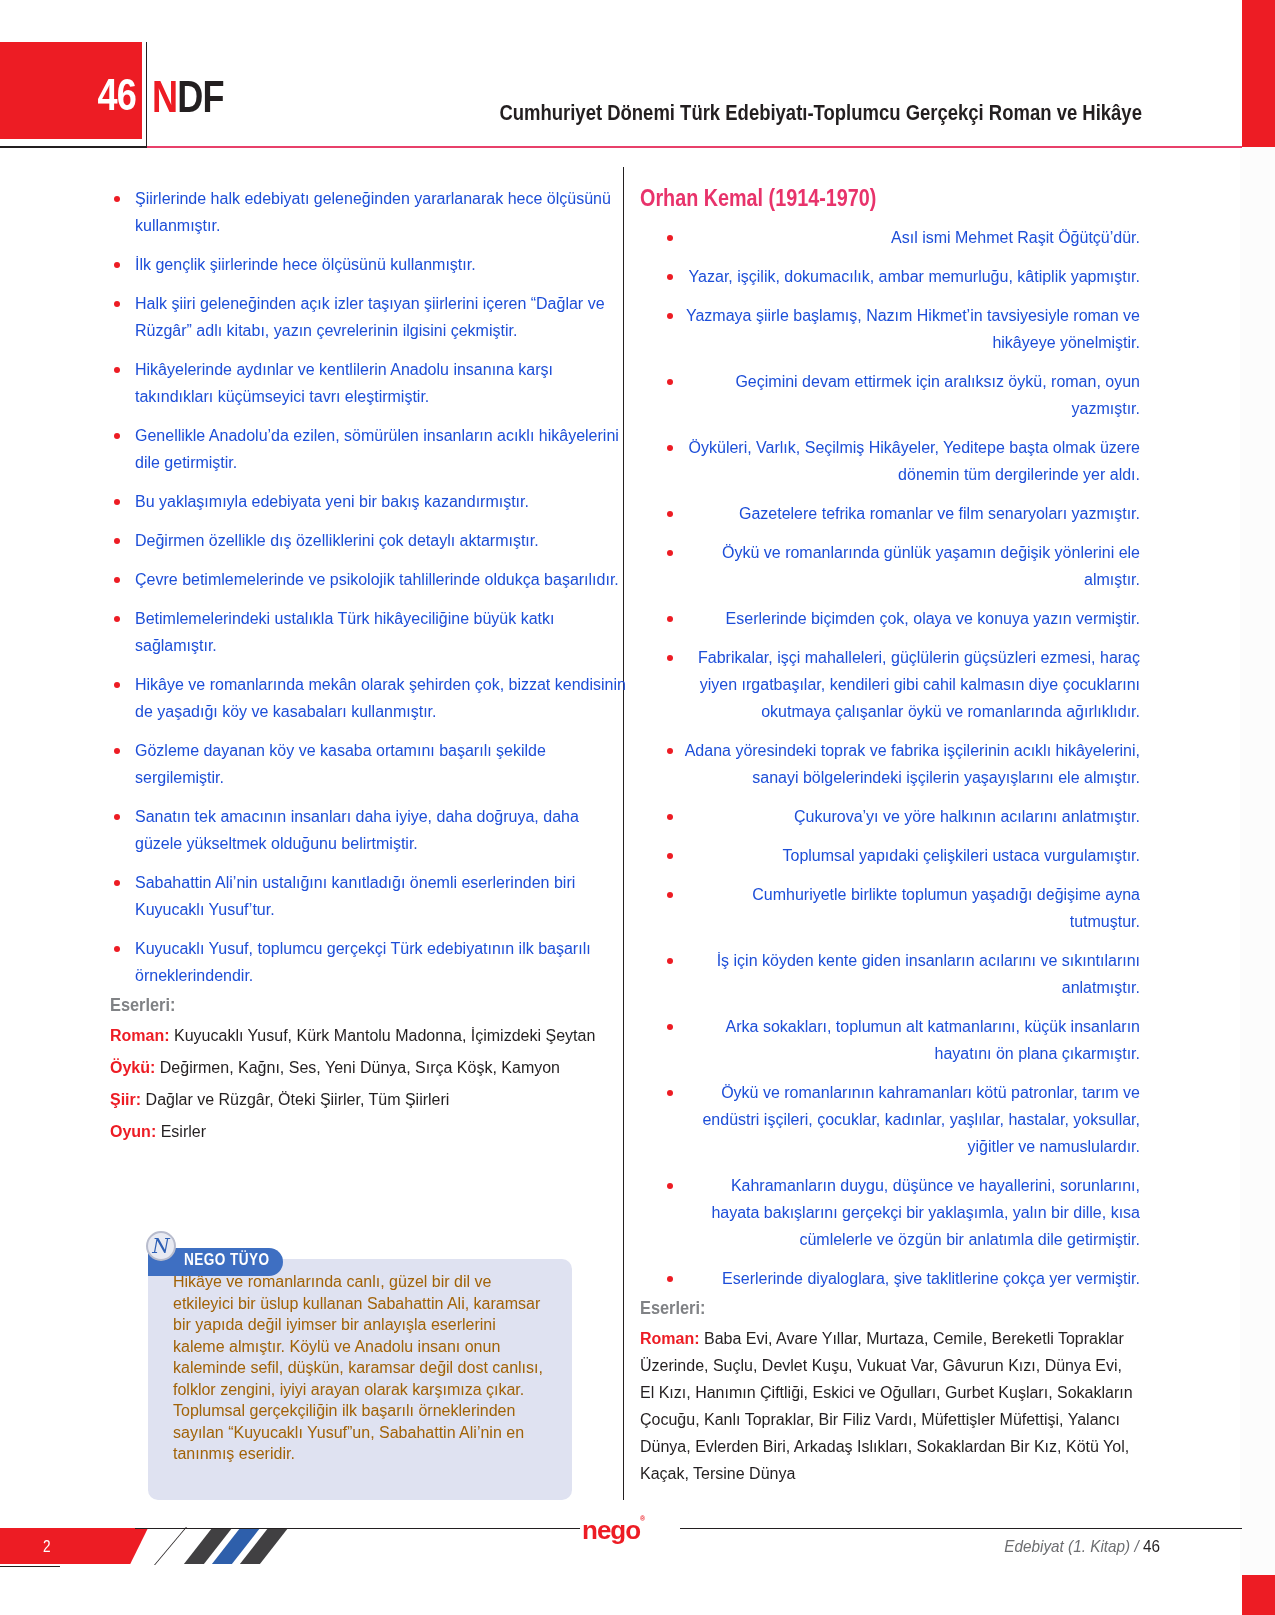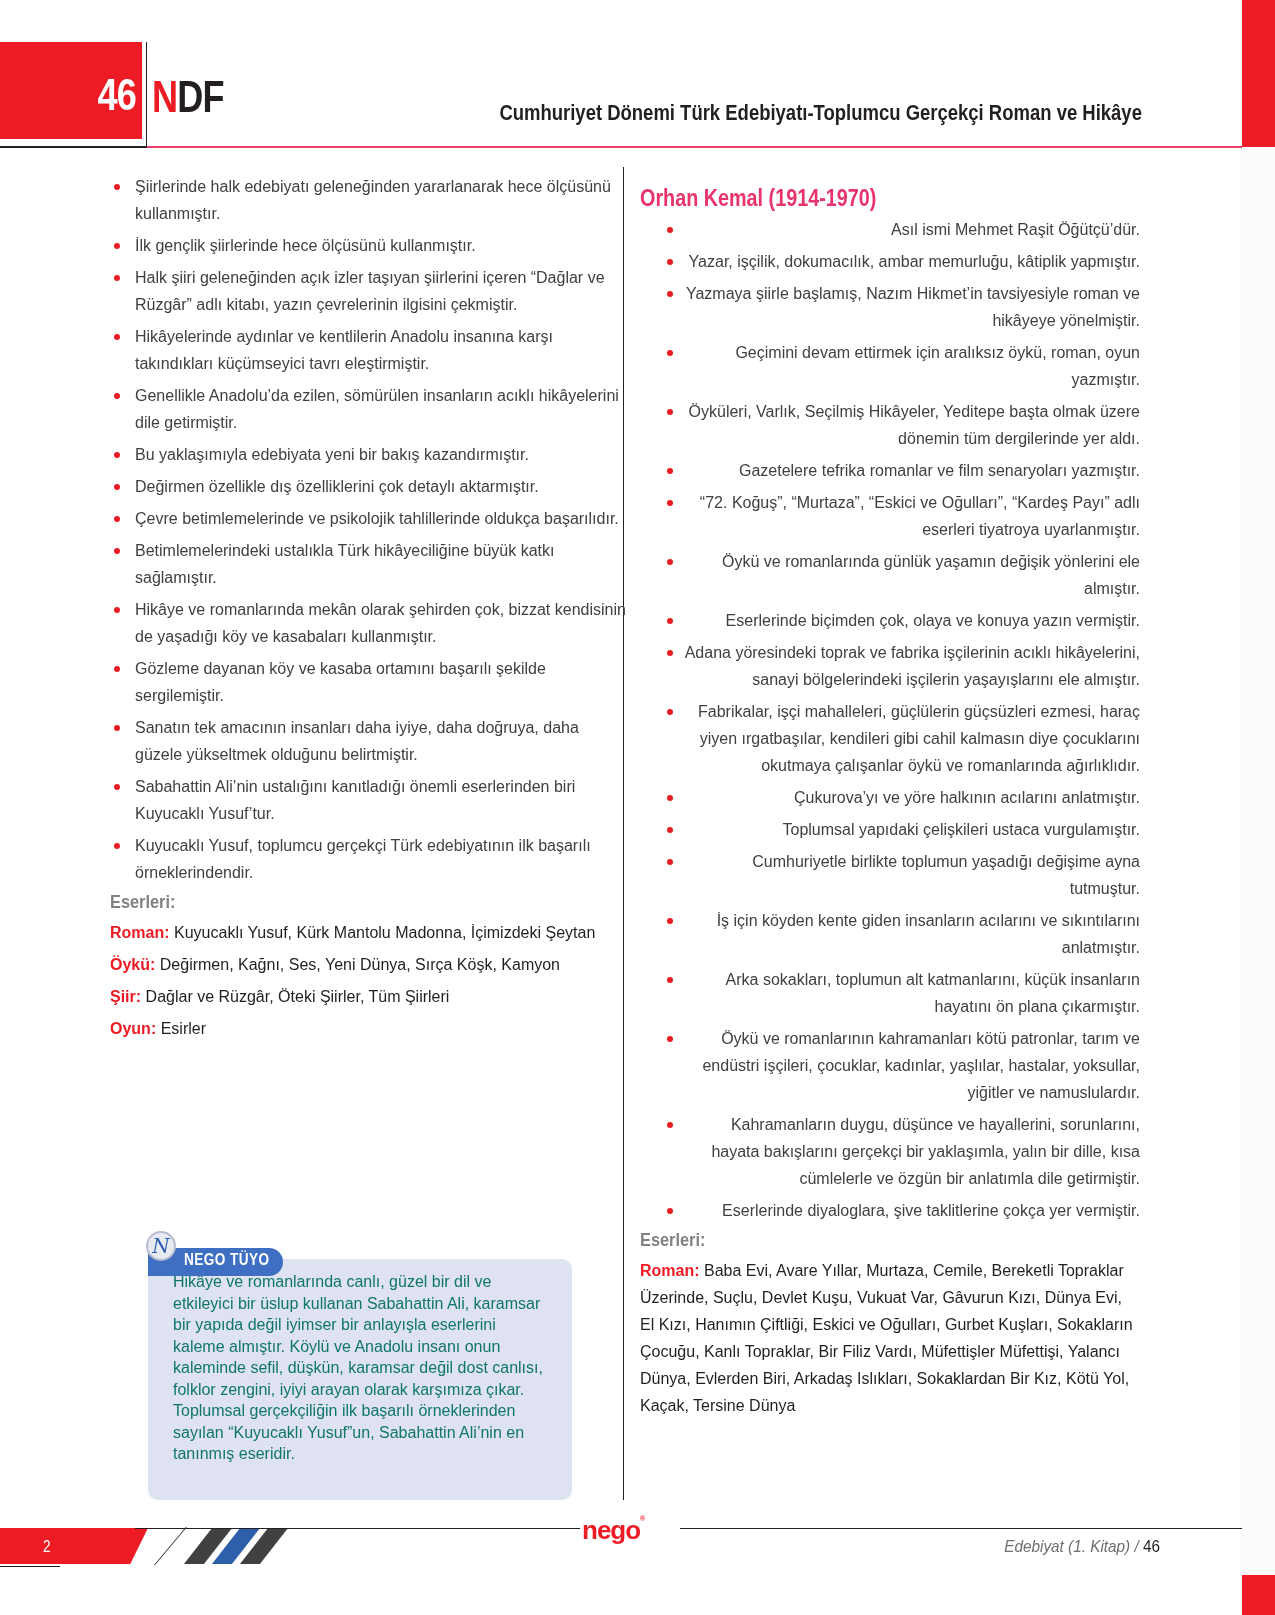--- a/index.html
+++ b/index.html
@@ -19,36 +19,36 @@
   .side-red-top { position: absolute; left: 1242px; top: 0; width: 33px; height: 147px; background: #ed1c24; }
   .side-red-bottom { position: absolute; left: 1242px; top: 1575px; width: 33px; height: 40px; background: #ed1c24; }
   .side-grey { position: absolute; left: 1240px; top: 147px; width: 35px; height: 1428px; background: #fcfcfc; }
 
   
   .col-left { position: absolute; left: 110px; top: 173px; width: 520px; }
   .col-right { position: absolute; left: 640px; top: 185px; width: 500px; }
   .col-divider { position: absolute; left: 623px; top: 167px; width: 1px; height: 1333px; background: #231f20; }
 
   ul.bullets { list-style: none; }
-  ul.bullets li { position: relative; padding-left: 25px; font-size: 16px; line-height: 27px; margin-bottom: 5px; color: #404040; }
+  ul.bullets li { position: relative; padding-left: 25px; font-size: 16px; line-height: 27px; margin-bottom: 5px; color: #1d4ed8; margin-top: 12px; }
   ul.bullets li::before { content: ""; position: absolute; left: 4px; top: 11px; width: 6px; height: 6px; border-radius: 50%; background: #ed1c24; }
   .col-right ul.bullets li { padding-left: 40px; text-align: right; }
   .col-right ul.bullets li::before { left: 27px; }
 
   .section-title { font-weight: bold; font-size: 23px; color: #e8336b; transform: scaleX(0.86); transform-origin: left center; margin-bottom: 4px; white-space: nowrap; }
   .eserleri { font-weight: bold; font-size: 19px; color: #808285; transform: scaleX(0.86); transform-origin: left center; margin: 3px 0 6px 0; }
   .works p { font-size: 16px; line-height: 27px; margin-bottom: 5px; color: #231f20; }
   .works .lbl { color: #ed1c24; font-weight: bold; }
 
   
   .tip { position: absolute; left: 148px; top: 1232px; width: 424px; height: 268px; }
   .tip-badge { position: absolute; left: 0; top: 16px; width: 135px; height: 28px; background: #3e6fc2; border-radius: 0 14px 14px 0; }
   .tip-badge-circle { position: absolute; left: -2px; top: -1px; width: 30px; height: 30px; border-radius: 50%; background: #e8eaf2; border: 2px solid #b8bccd; display: flex; align-items: center; justify-content: center; font-family: "DejaVu Serif", serif; font-style: italic; font-size: 20px; color: #2d5fb5; }
   .tip-badge-label { position: absolute; left: 36px; top: 3px; color: #fff; font-weight: bold; font-size: 16px; transform: scaleX(0.85); transform-origin: left center; letter-spacing: 0.5px; white-space: nowrap; }
-  .tip-body { position: absolute; left: 0; top: 27px; width: 424px; height: 241px; background: #dfe2f1; border-radius: 10px; padding: 12px 24px 0 25px; font-size: 16px; line-height: 21.5px; color: #0f766e; }
+  .tip-body { position: absolute; left: 0; top: 27px; width: 424px; height: 241px; background: #dfe2f1; border-radius: 10px; padding: 12px 24px 0 25px; font-size: 16px; line-height: 21.5px; color: #a16207; }
 
   
   .ftr-red { position: absolute; left: 0; top: 1528px; width: 148px; height: 36px; background: #ed1c24; clip-path: polygon(0 0, 100% 0, 88% 100%, 0 100%); }
   .ftr-num { position: absolute; left: 42px; top: 1537px; color: #fff; font-size: 17px; transform: scaleX(0.8); }
   .ftr-baseline { position: absolute; left: 0; top: 1566px; width: 60px; height: 1px; background: #231f20; }
   .ftr-slash { position: absolute; top: 1527px; height: 38px; width: 1px; background: #231f20; transform: skewX(-40deg); }
   .ftr-stripe { position: absolute; top: 1528px; width: 20px; height: 36px; transform: skewX(-38deg); }
   .ftr-line-l { position: absolute; left: 135px; top: 1528px; width: 445px; height: 1px; background: #231f20; }
   .ftr-line-r { position: absolute; left: 680px; top: 1528px; width: 562px; height: 1px; background: #231f20; }
   .ftr-logo { position: absolute; left: 582px; top: 1515px; font-weight: bold; font-size: 26px; color: #ed1c24; letter-spacing: -1px; }
@@ -112,25 +112,24 @@
 
 <div class="col-right">
   <div class="section-title">Orhan Kemal (1914-1970)</div>
   <ul class="bullets">
     <li>Asıl ismi Mehmet Raşit Öğütçü’dür.</li>
     <li>Yazar, işçilik, dokumacılık, ambar memurluğu, kâtiplik yapmıştır.</li>
     <li>Yazmaya şiirle başlamış, Nazım Hikmet’in tavsiyesiyle roman ve hikâyeye yönelmiştir.</li>
     <li>Geçimini devam ettirmek için aralıksız öykü, roman, oyun yazmıştır.</li>
     <li>Öyküleri, Varlık, Seçilmiş Hikâyeler, Yeditepe başta olmak üzere dönemin tüm dergilerinde yer aldı.</li>
     <li>Gazetelere tefrika romanlar ve film senaryoları yazmıştır.</li>
-    <li>“72. Koğuş”, “Murtaza”, “Eskici ve Oğulları”, “Kardeş Payı” adlı eserleri tiyatroya uyarlanmıştır.</li>
     <li>Öykü ve romanlarında günlük yaşamın değişik yönlerini ele almıştır.</li>
     <li>Eserlerinde biçimden çok, olaya ve konuya yazın vermiştir.</li>
+    <li>Fabrikalar, işçi mahalleleri, güçlülerin güçsüzleri ezmesi, haraç yiyen ırgatbaşılar, kendileri gibi cahil kalmasın diye çocuklarını okutmaya çalışanlar öykü ve romanlarında ağırlıklıdır.</li>
     <li>Adana yöresindeki toprak ve fabrika işçilerinin acıklı hikâyelerini, sanayi bölgelerindeki işçilerin yaşayışlarını ele almıştır.</li>
-    <li>Fabrikalar, işçi mahalleleri, güçlülerin güçsüzleri ezmesi, haraç yiyen ırgatbaşılar, kendileri gibi cahil kalmasın diye çocuklarını okutmaya çalışanlar öykü ve romanlarında ağırlıklıdır.</li>
     <li>Çukurova’yı ve yöre halkının acılarını anlatmıştır.</li>
     <li>Toplumsal yapıdaki çelişkileri ustaca vurgulamıştır.</li>
     <li>Cumhuriyetle birlikte toplumun yaşadığı değişime ayna tutmuştur.</li>
     <li>İş için köyden kente giden insanların acılarını ve sıkıntılarını anlatmıştır.</li>
     <li>Arka sokakları, toplumun alt katmanlarını, küçük insanların hayatını ön plana çıkarmıştır.</li>
     <li>Öykü ve romanlarının kahramanları kötü patronlar, tarım ve endüstri işçileri, çocuklar, kadınlar, yaşlılar, hastalar, yoksullar, yiğitler ve namuslulardır.</li>
     <li>Kahramanların duygu, düşünce ve hayallerini, sorunlarını, hayata bakışlarını gerçekçi bir yaklaşımla, yalın bir dille, kısa cümlelerle ve özgün bir anlatımla dile getirmiştir.</li>
     <li>Eserlerinde diyaloglara, şive taklitlerine çokça yer vermiştir.</li>
   </ul>
   <div class="eserleri">Eserleri:</div>

